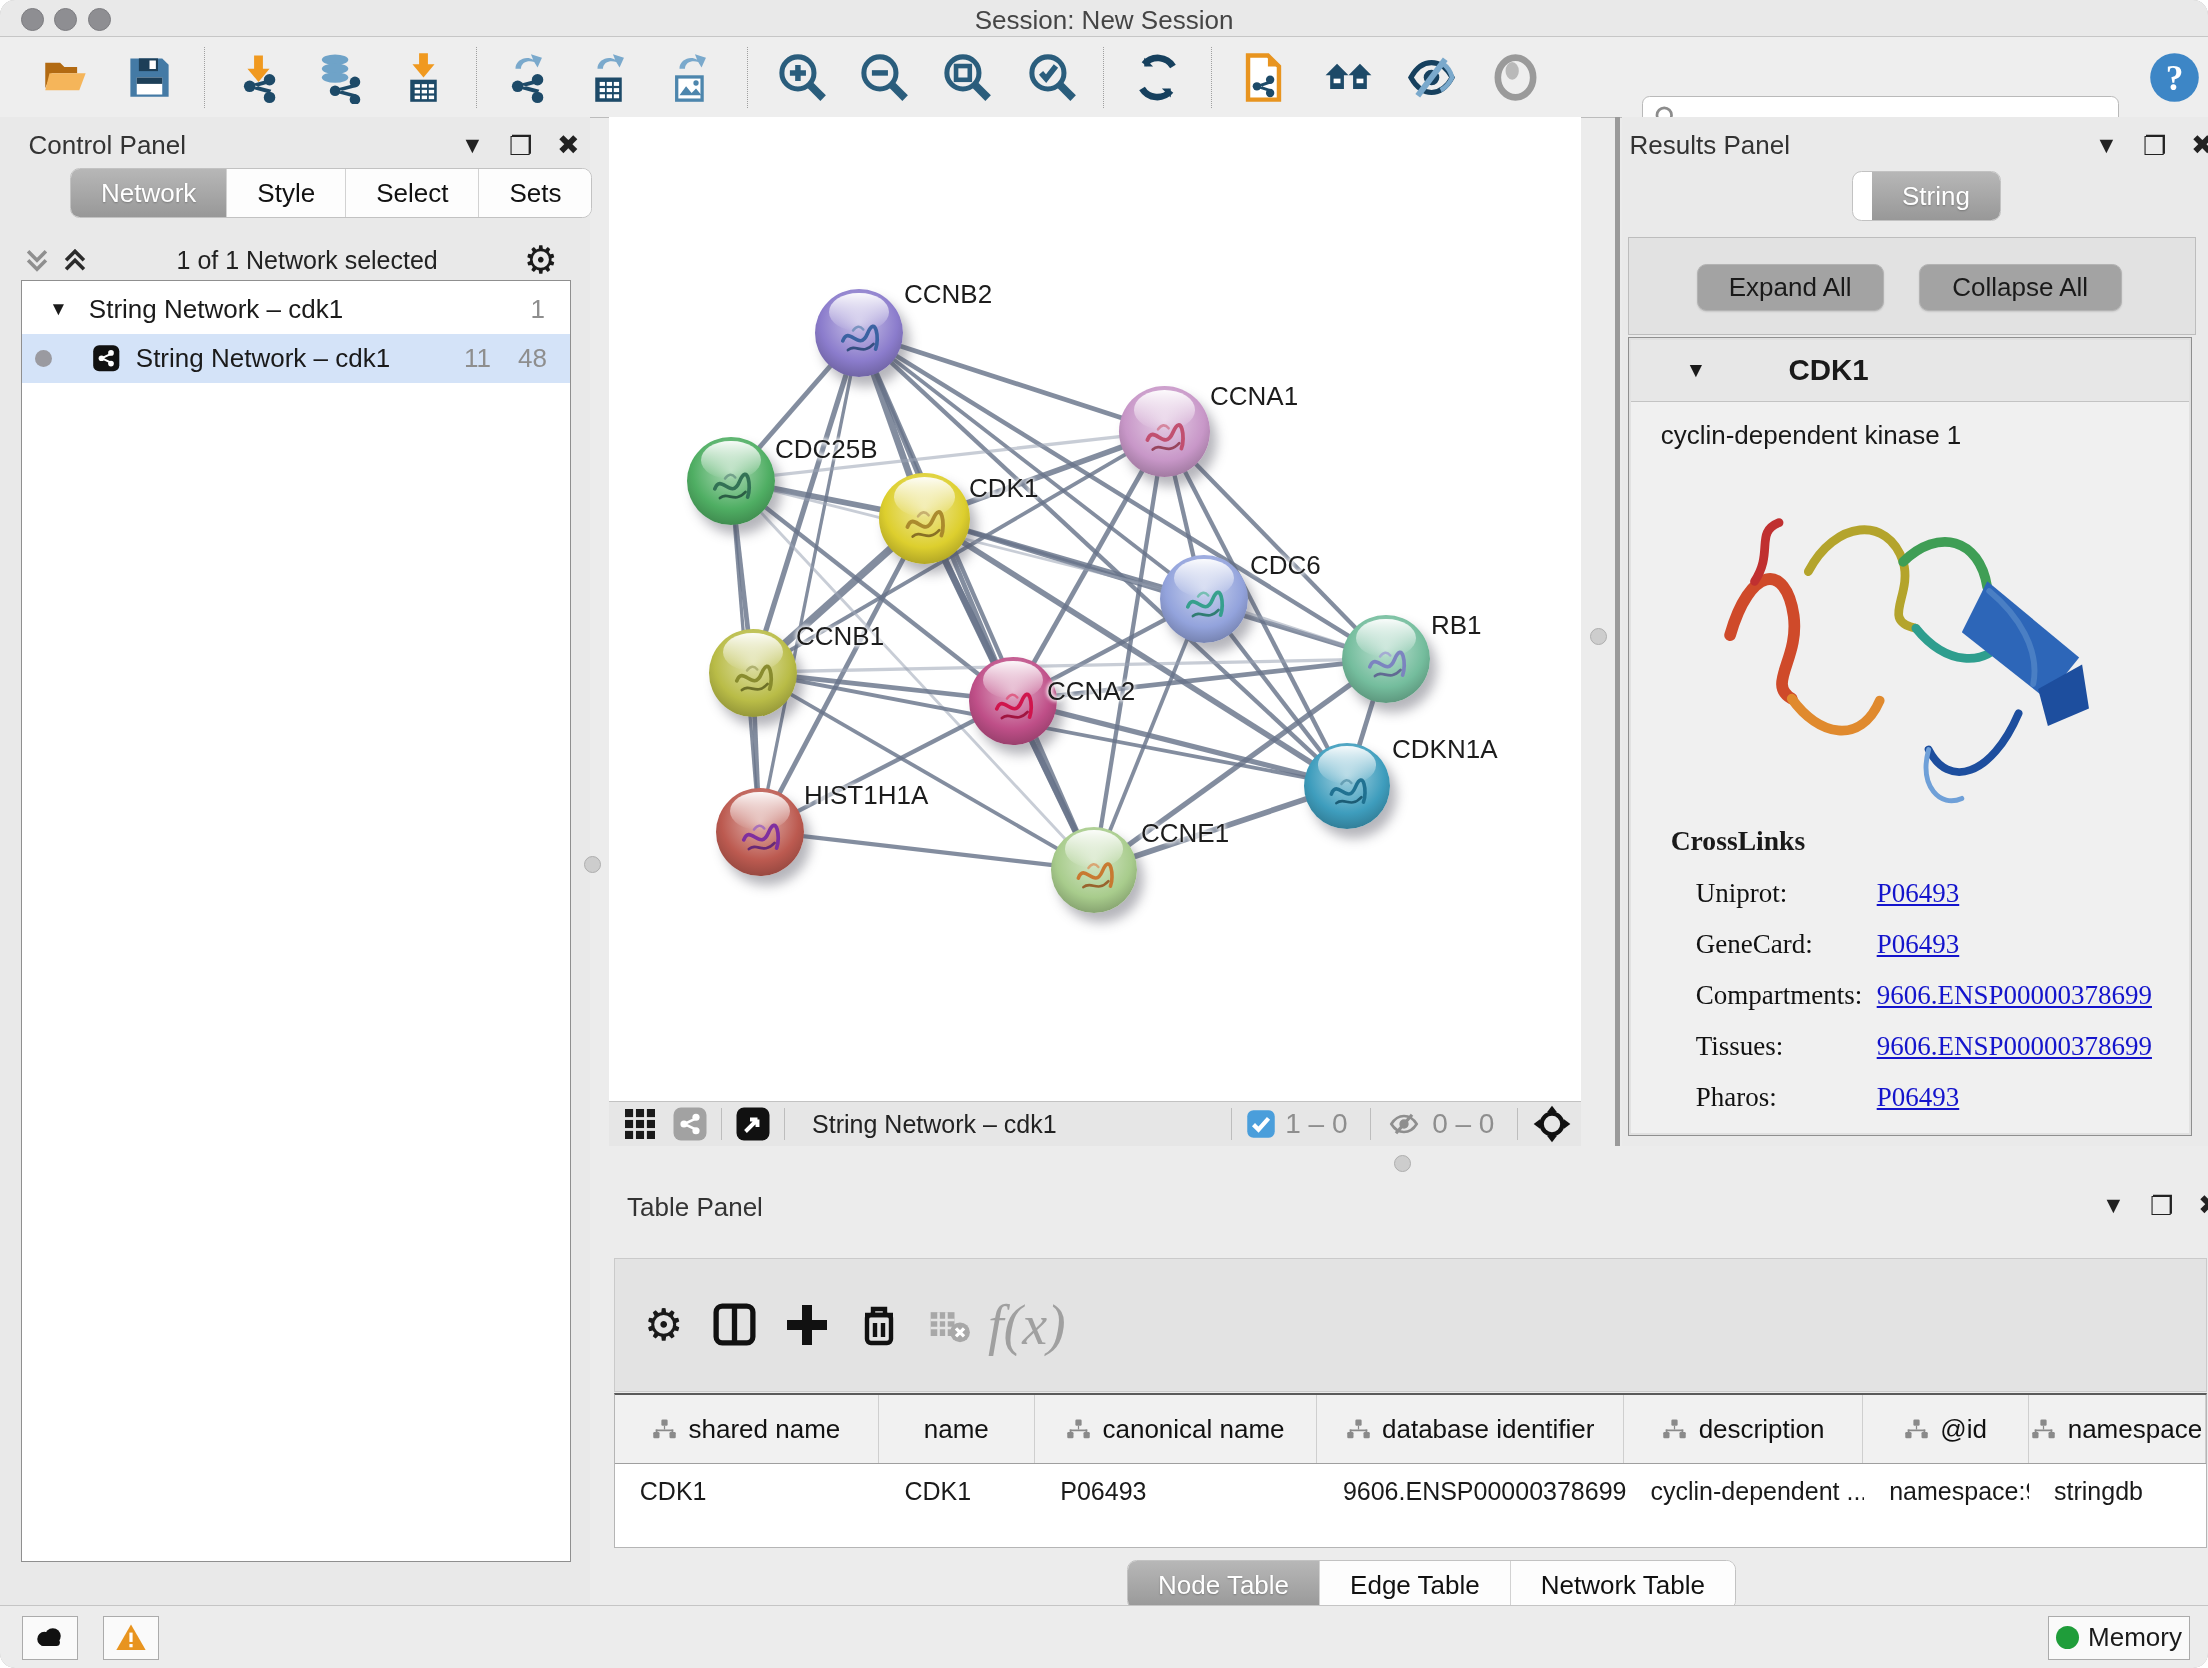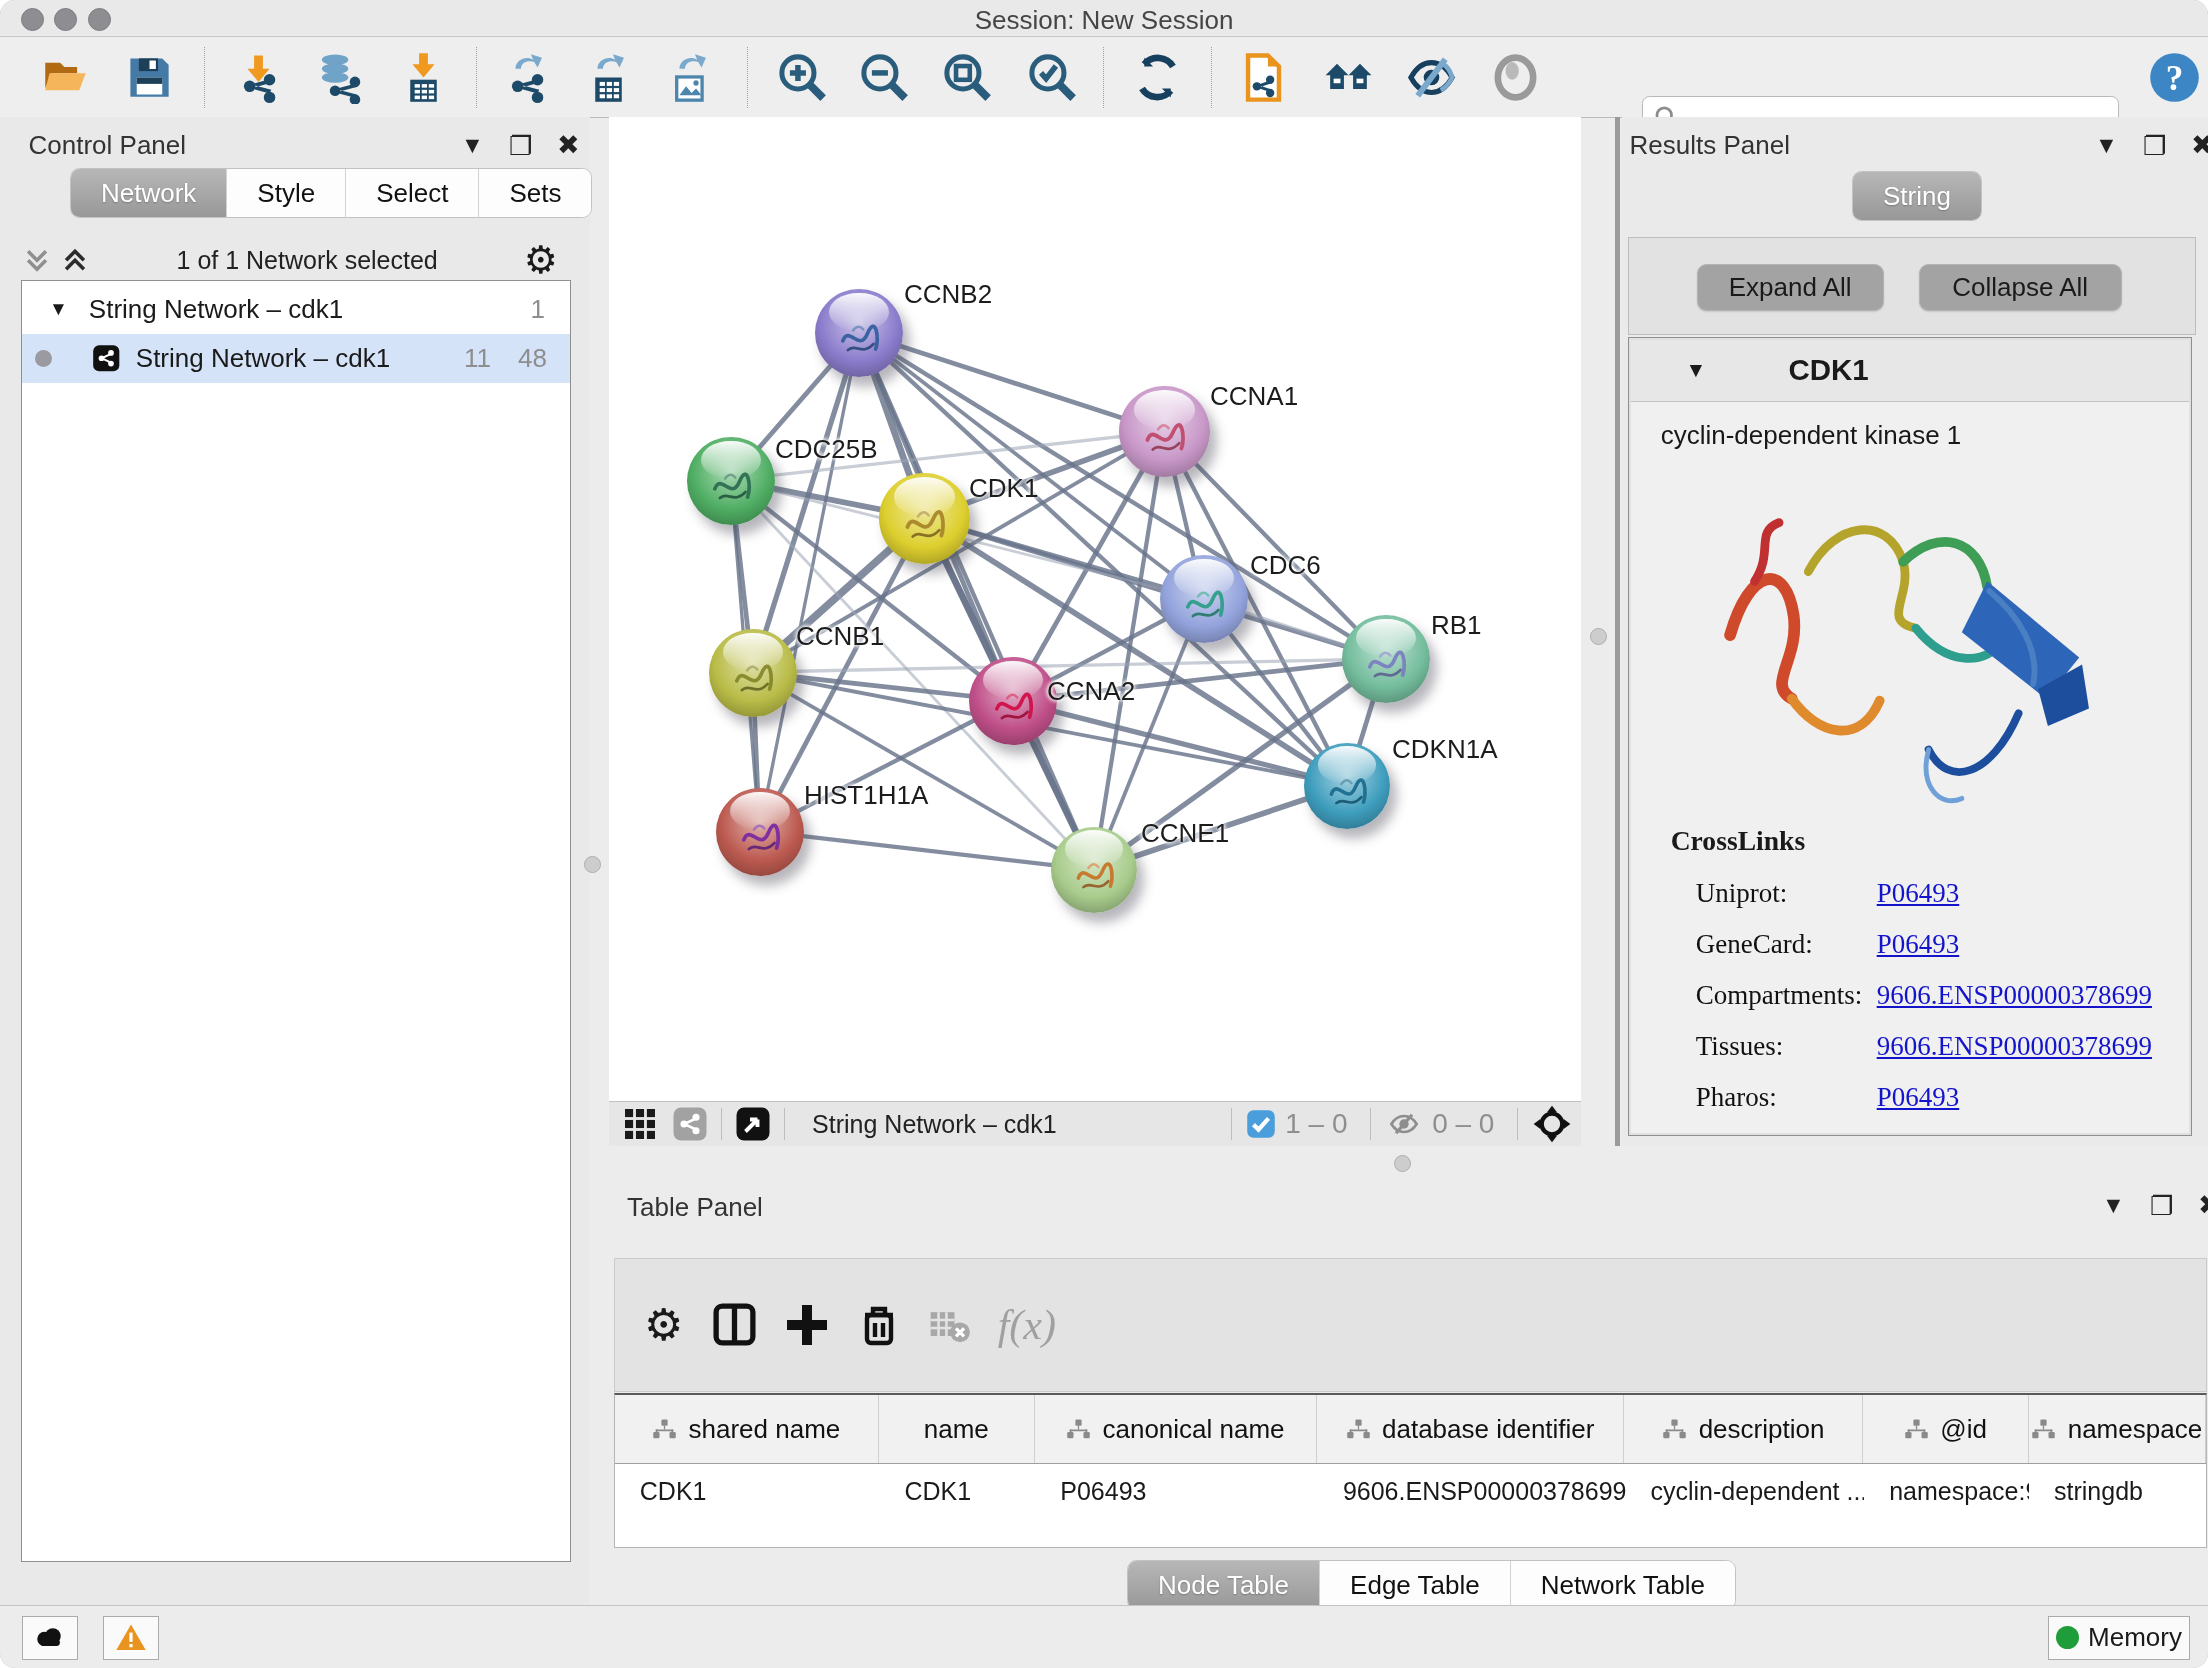--- a/index.html
+++ b/index.html
@@ -46,21 +46,21 @@
   #netbar{position:absolute;left:609px;top:1101px;width:972px;height:44px;background:#e6e6e6;border-top:1px solid #c2c2c2;border-bottom:1px solid #c2c2c2;display:flex;align-items:center;}
   .nb-sep{width:0;height:32px;border-left:1px solid #bdbdbd;margin:0 13.3px;}
   .nb-count{font-size:28px;color:#8e8e8e;margin:0 9.5px;}
   #nb-name{font-size:25px;color:#222;margin-left:13.3px;flex:1;}
   
   .split-dot{position:absolute;width:15px;height:15px;border-radius:50%;background:#cdcdcd;border:1px solid #aeaeae;}
   #rsplit-line{position:absolute;left:1615px;top:117px;width:4.8px;height:1062px;background:#9a9a9a;}
   
   #results-panel{position:absolute;left:1622px;top:117px;width:587px;height:1062px;background:#eaeaea;}
   #rp-title{position:absolute;left:7.6px;top:13.3px;}
-  #rp-tab{position:absolute;left:230px;top:54px;}
+  #rp-tab{position:absolute;left:230px;top:54px;padding-left:19px;}
   #rp-expandbox{position:absolute;left:5.7px;top:120px;width:566px;height:96px;background:#e2e2e2;border:1px solid #bdbdbd;}
   .btn{position:absolute;background:#a3a3a3;border:1px solid #b3b3b3;border-radius:9.5px;font-size:26px;display:flex;align-items:center;justify-content:center;box-shadow:0 1px 1.9px rgba(0,0,0,.12);}
   #rp-section{position:absolute;left:5.7px;top:220px;width:562px;height:797px;border:1px solid #8f8f8f;background:#f0f0f0;box-shadow:0 0 0 1.9px #e0e0e0 inset;}
   #rp-sec-hdr{position:absolute;left:1.9px;top:1.9px;right:1.9px;height:61px;background:#e7e7e7;border-bottom:1px solid #c3c3c3;display:flex;align-items:center;}
   #rp-gene{font-size:29.5px;font-weight:bold;margin-left:82px;}
   #rp-desc{position:absolute;left:32px;top:82px;font-size:26px;color:#181818;}
   #rp-protein{position:absolute;left:63px;top:126px;}
   #rp-cross{position:absolute;left:42px;top:487px;font-family:"Liberation Serif","DejaVu Serif",serif;}
   #rp-cross h3{margin:0 0 21px 0;font-size:27.6px;}
   .cl-row{display:flex;height:51px;font-size:27px;}
@@ -630,21 +630,21 @@
               <rect x="2" y="5" width="13" height="13"></rect>
             </g>
             <g stroke="#e3e3e3" stroke-width="1.4">
               <path d="M2 9.3h13M2 13.6h13M6.3 5v13M10.6 5v13"></path>
             </g>
             <circle cx="18" cy="16" r="5.4" fill="#a8a8a8"></circle>
             <path d="M15.8 13.8l4.4 4.4M20.2 13.8l-4.4 4.4" stroke="#fff" stroke-width="1.8"></path>
           </svg>
         </div>
       <div class="tp-ic" style="left:412px">
-          <span style="font-size:42px;color:#a0a0a0;font-family:'Liberation Serif',serif;font-style:italic">f(x)</span>
+          <span style="font-size:56px;color:#a0a0a0;font-family:'Liberation Serif',serif;font-style:italic">f(x)</span>
         </div>
     </div>
     <div id="tp-table">
       <div id="tp-header">
           <div class="th" style="width: 264px;">
             <svg width="25" height="23" viewBox="0 0 20 18">
               <g fill="#8a8a8a">
                 <rect x="7.5" y="1" width="5" height="5" rx="1"></rect>
                 <rect x="1" y="11" width="5" height="5" rx="1"></rect>
                 <rect x="14" y="11" width="5" height="5" rx="1"></rect>

